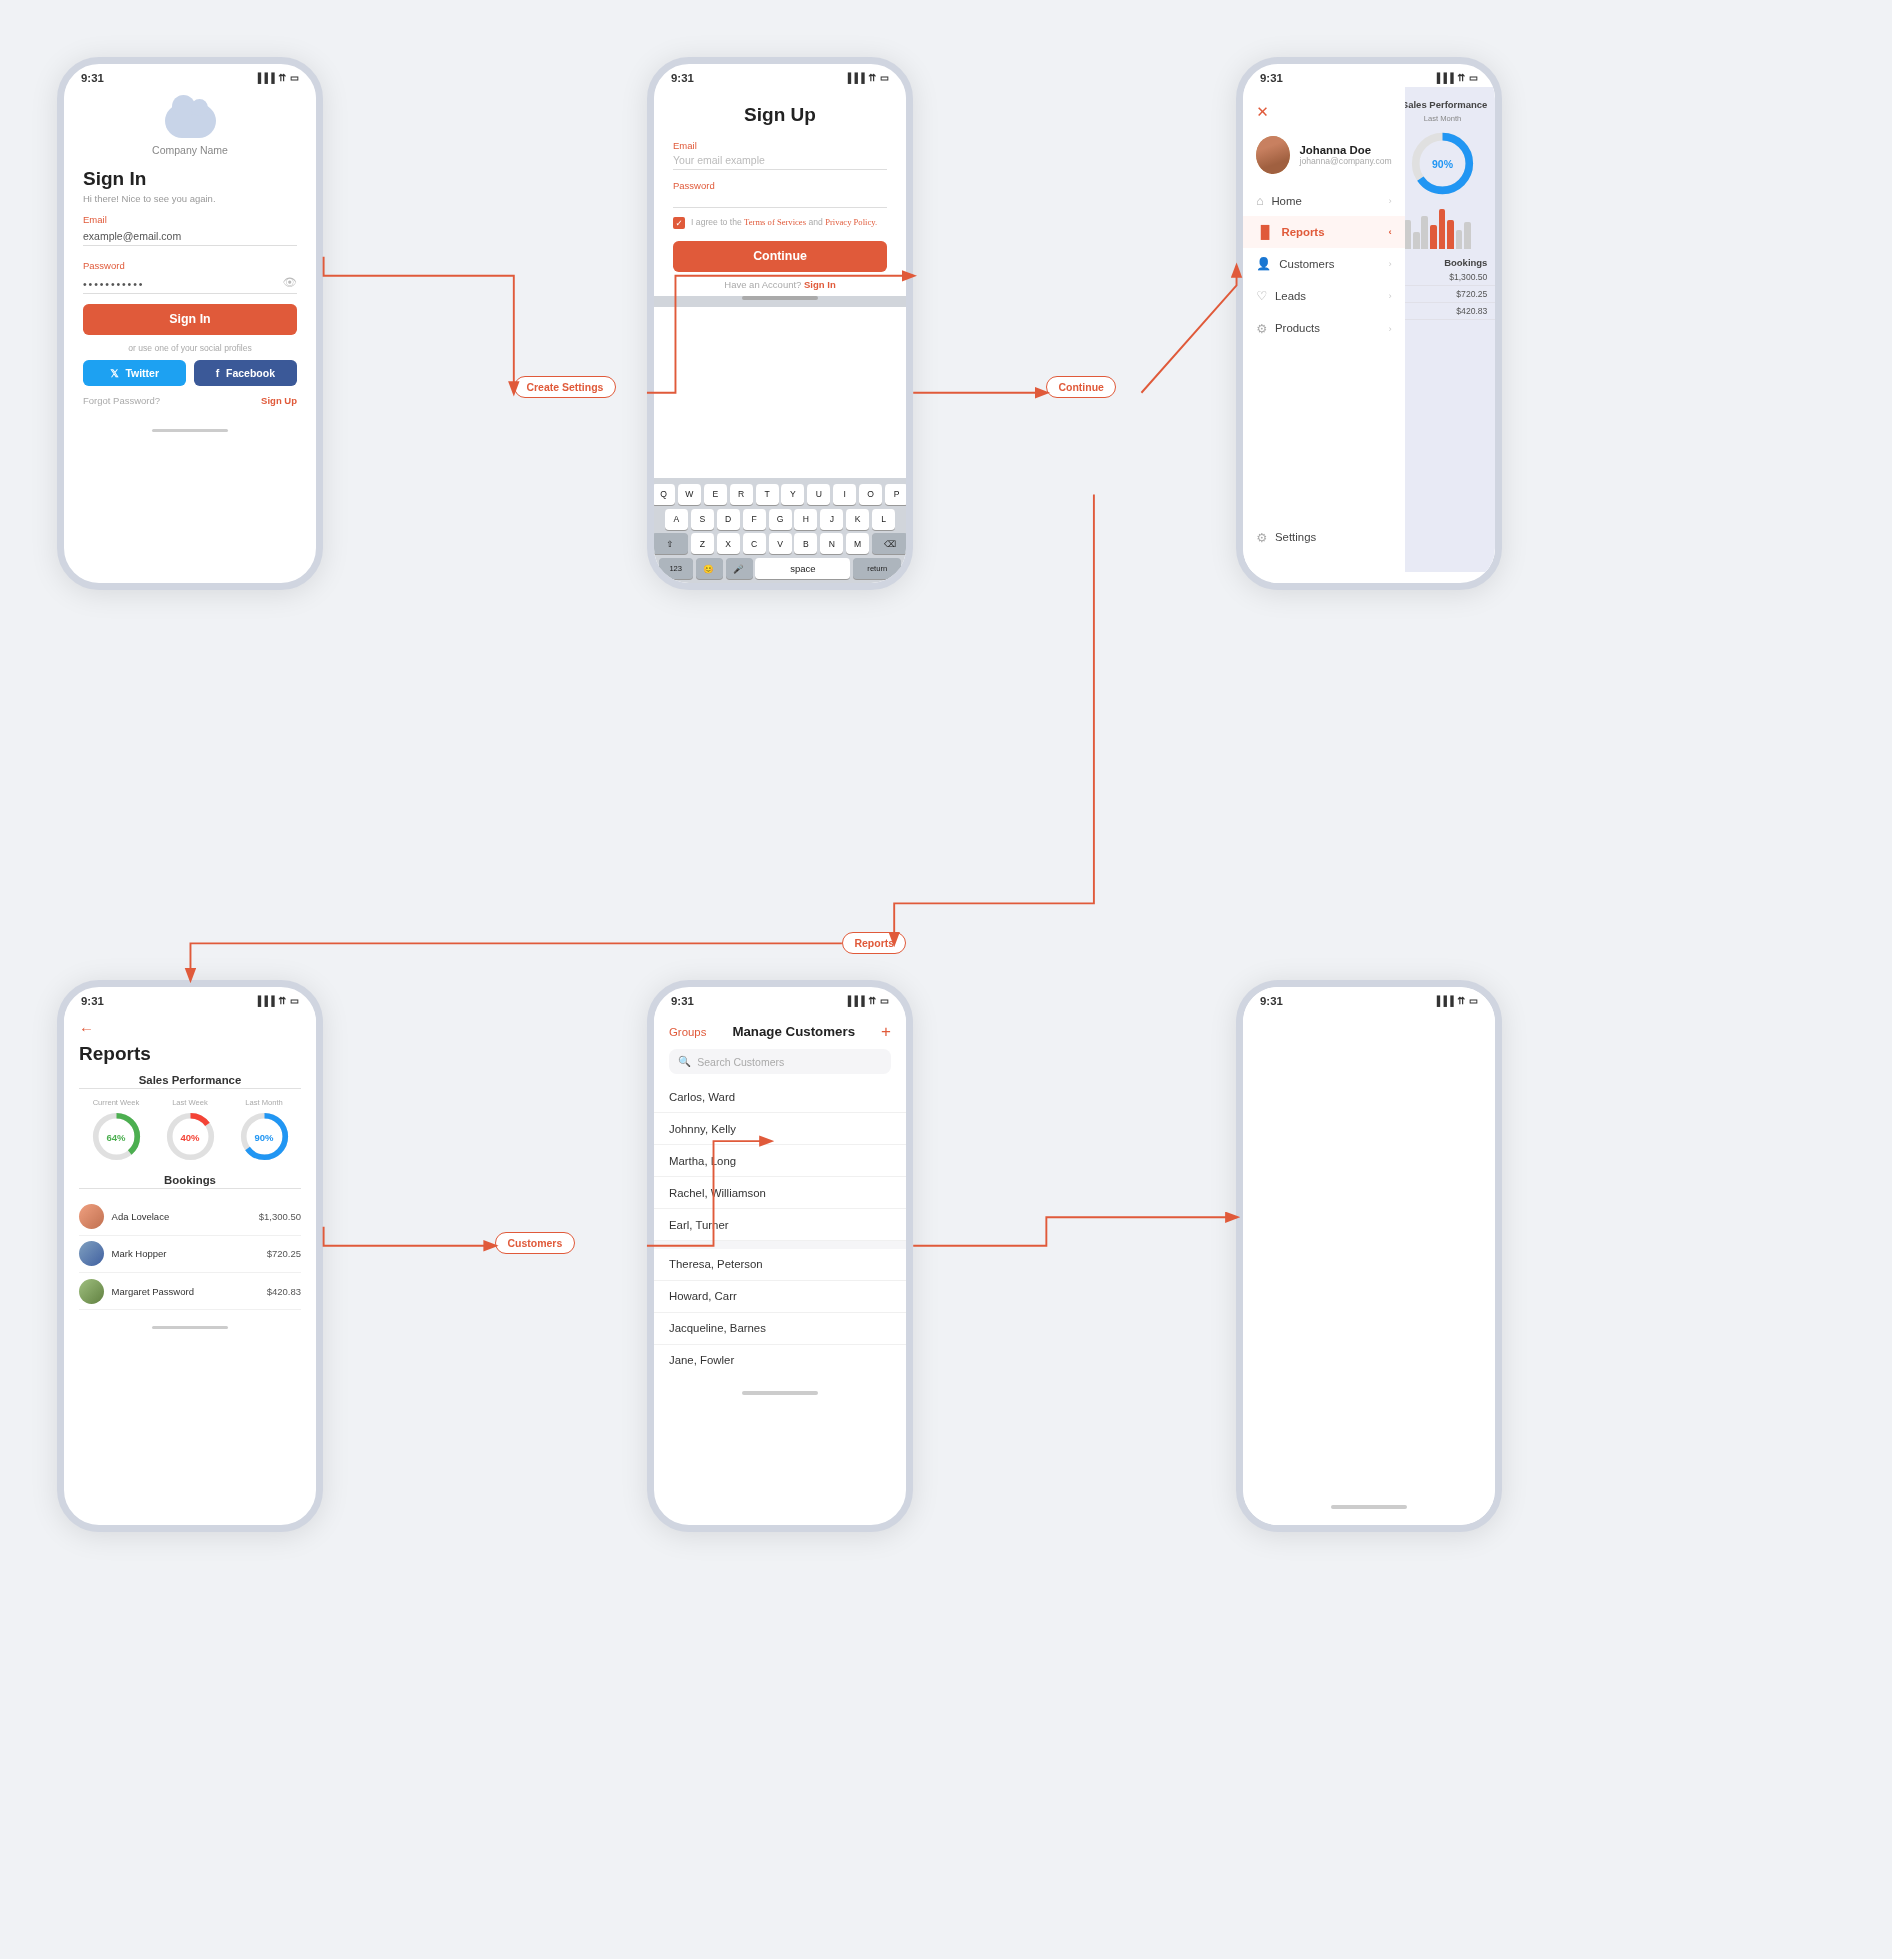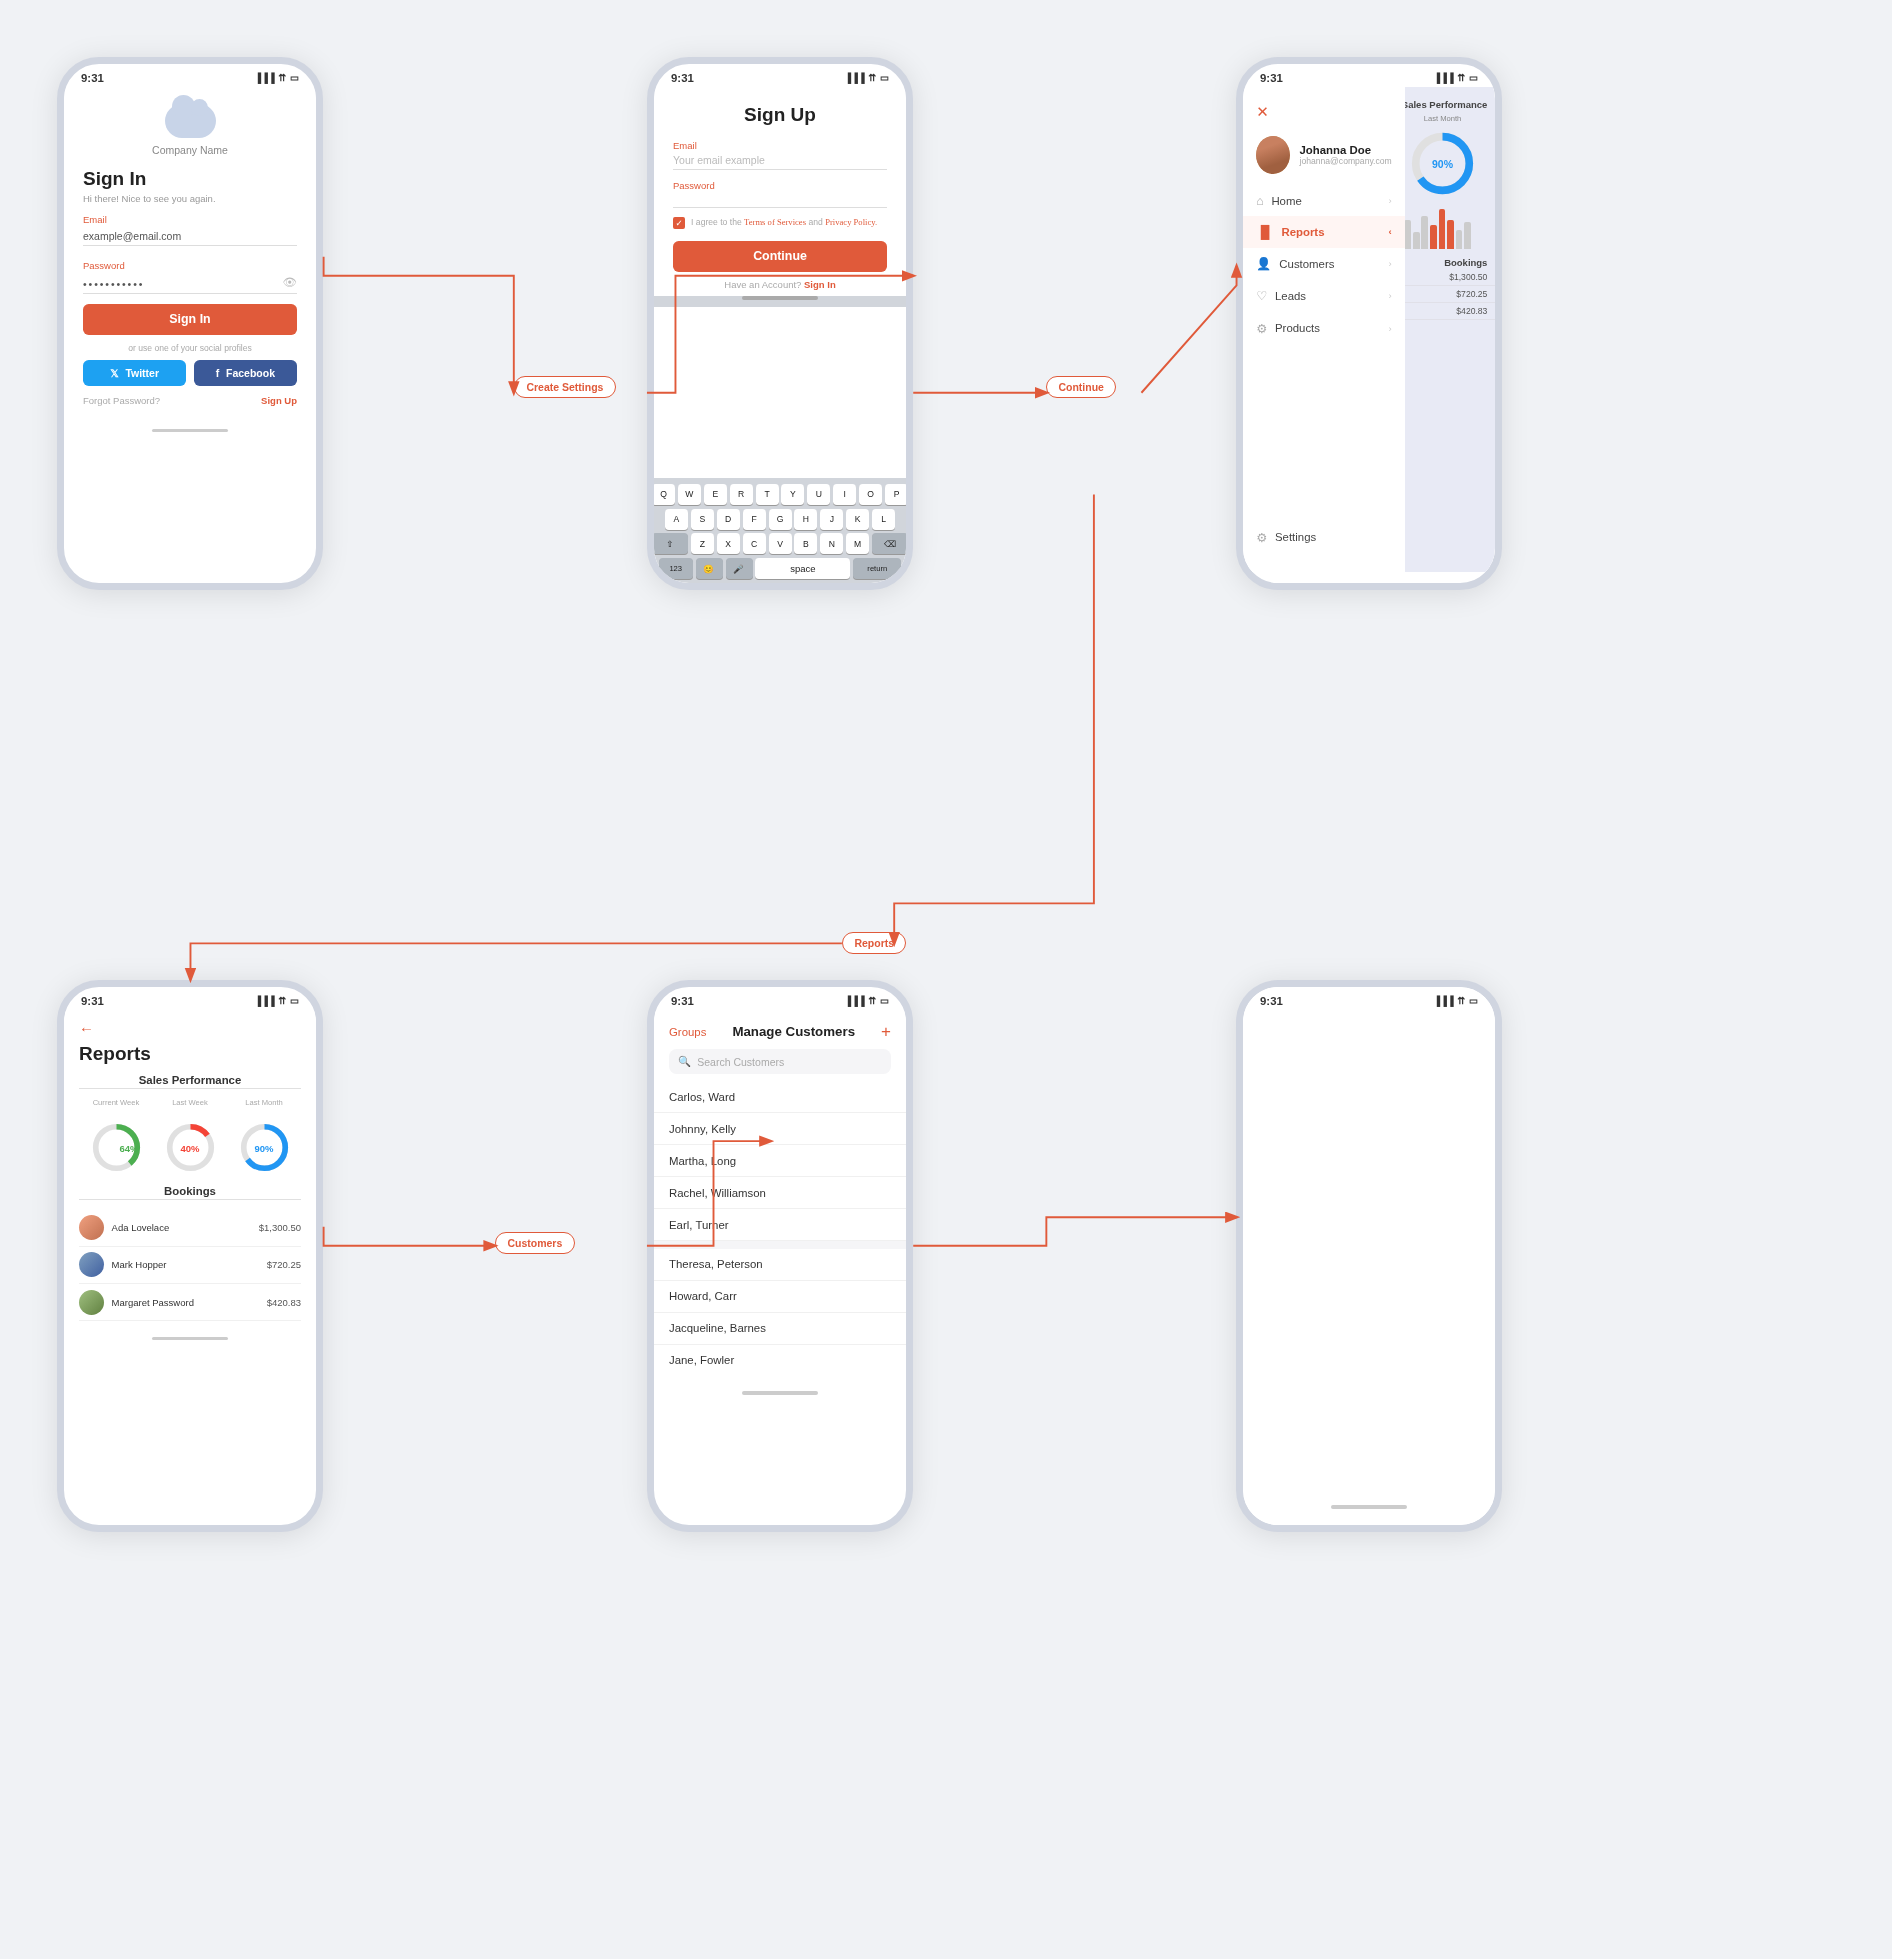--- a/index.html
+++ b/index.html
@@ -352,21 +352,21 @@
       font-size: 11.4px; font-weight: 600; color: #333;
       text-align: center; margin-bottom: 1.9px;
     }
     .section-underline {
       width: 100%; height: 1px; background: #e0e0e0; margin-bottom: 9.5px;
     }
     .metrics-row {
       display: flex; justify-content: space-around; margin-bottom: 11.4px;
     }
     .metric-item { text-align: center; }
-    .metric-label { font-size: 7.6px; color: #aaa; margin-bottom: 15px; }
+    .metric-label { font-size: 7.6px; color: #aaa; margin-bottom: 4px; }
     .donut-container {
       position: relative; width: 51px; height: 51px;
     }
     .donut-text {
       position: absolute; top: 50%; left: 50%;
       transform: translate(-50%, -50%);
       font-size: 10.5px; font-weight: 700;
     }
     .lead-opt-section { margin-bottom: 9.5px; }
     .bar-chart-large {
@@ -683,21 +683,21 @@
       <div class="section-underline"></div>
       <div class="metrics-row">
 
         <div class="metric-item">
           <div class="metric-label">Current Week</div>
           <div class="donut-container">
             <svg width="51" height="51" viewBox="0 0 54 54">
               <circle cx="27" cy="27" r="22" fill="none" stroke="#e0e0e0" stroke-width="6"></circle>
               <circle cx="27" cy="27" r="22" fill="none" stroke="#4CAF50" stroke-width="6" stroke-dasharray="88 138.2" stroke-dashoffset="34.5" transform="rotate(-90 27 27)"></circle>
             </svg>
-            <div class="donut-text" style="color:#4CAF50;font-size:9.5px;margin-left:13px;">64%</div>
+            <div class="donut-text" style="color:#4CAF50;font-size:9.5px;">64%</div>
           </div>
         </div>
 
         <div class="metric-item">
           <div class="metric-label">Last Week</div>
           <div class="donut-container">
             <svg width="51" height="51" viewBox="0 0 54 54">
               <circle cx="27" cy="27" r="22" fill="none" stroke="#e0e0e0" stroke-width="6"></circle>
               <circle cx="27" cy="27" r="22" fill="none" stroke="#F44336" stroke-width="6" stroke-dasharray="55.3 138.2" stroke-dashoffset="34.5" transform="rotate(-90 27 27)"></circle>
             </svg>

